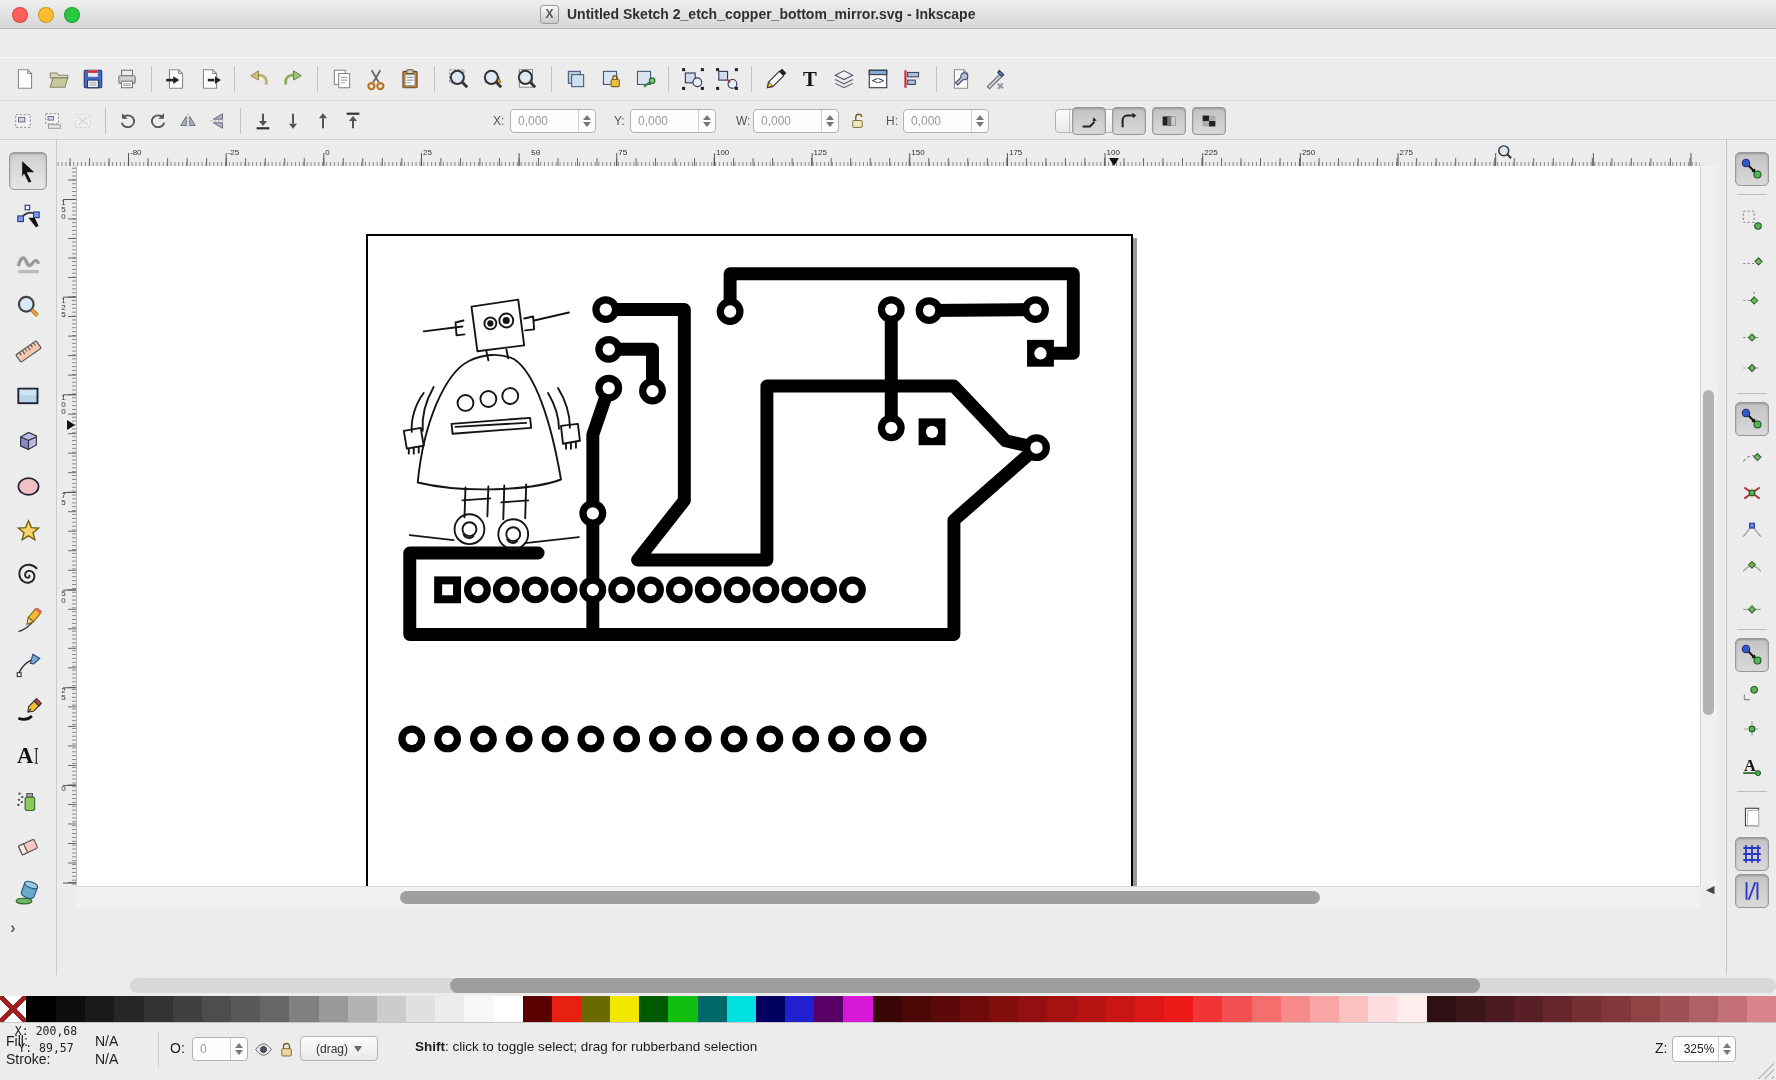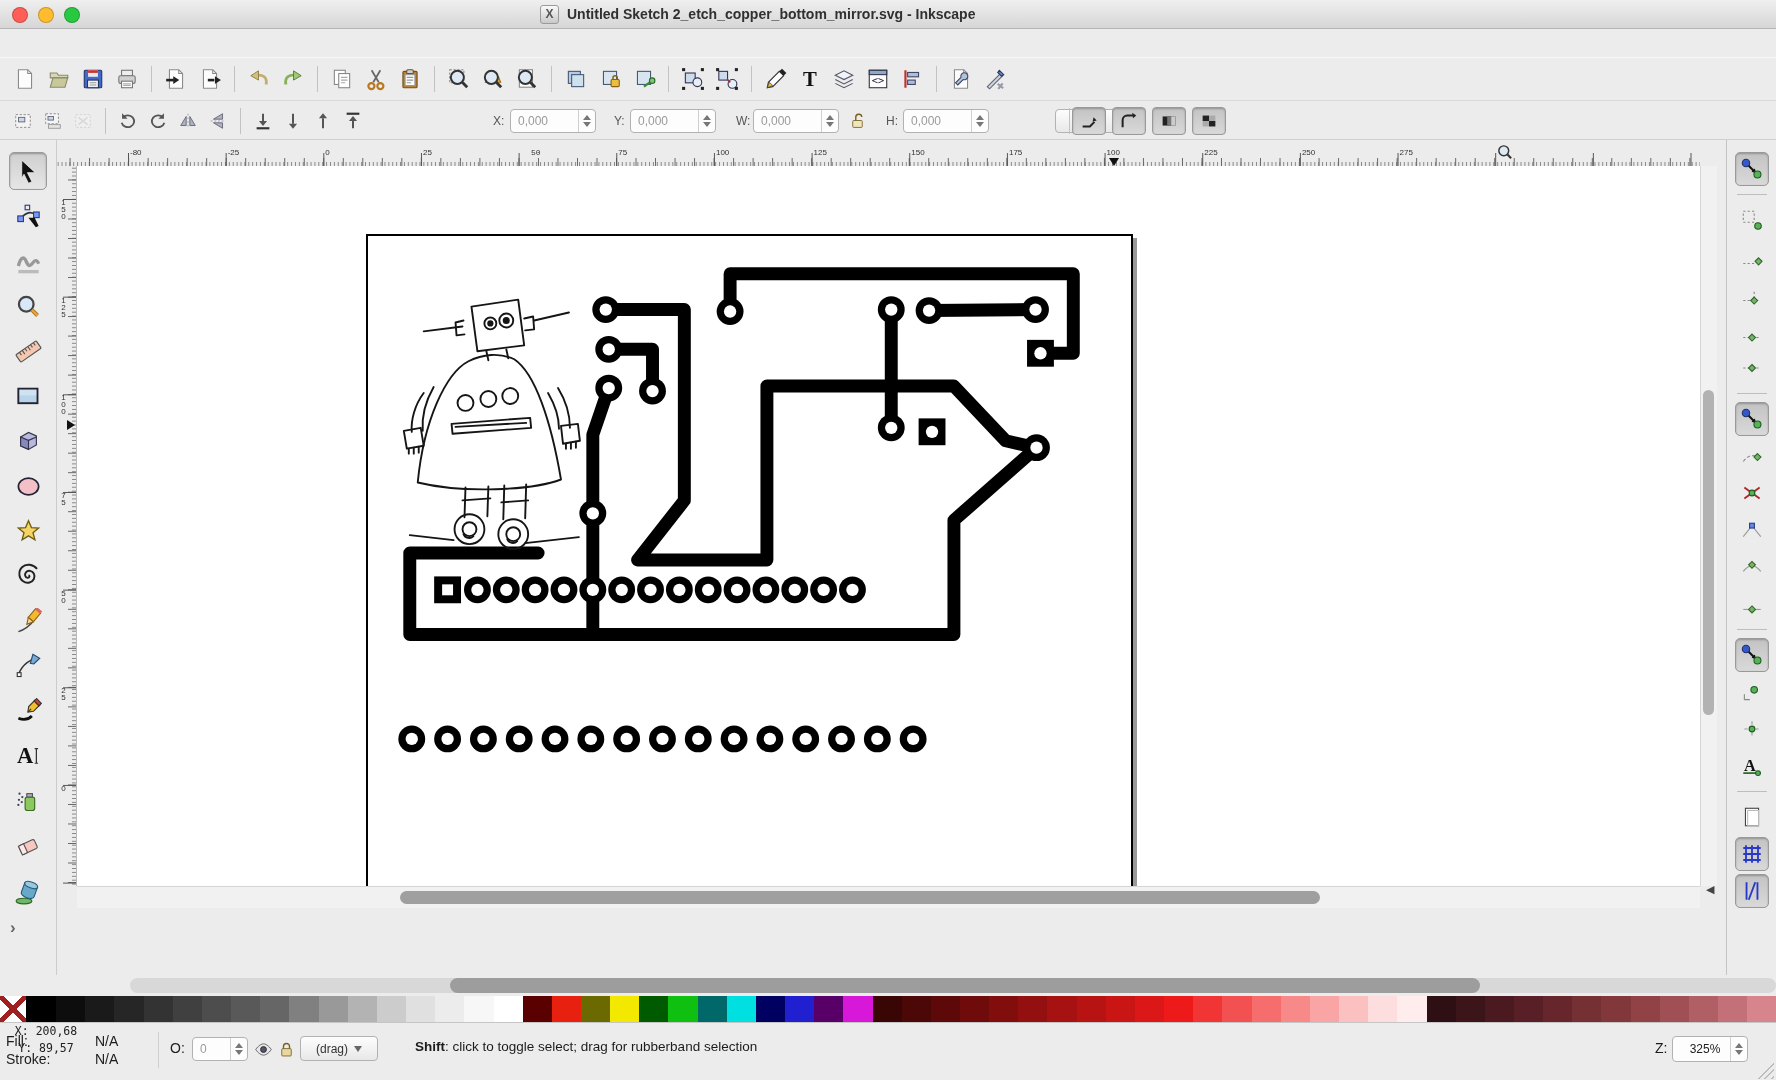--- a/index.html
+++ b/index.html
@@ -115,21 +115,21 @@
   #fs-values{left:95px;top:9px;line-height:18px;}
   .st-sep{position:absolute;width:1px;height:36px;background:#cfcfcf;top:9px;}
   #op-label{left:170px;top:17px;}
   #op-spin{left:192px;width:56px;top:14px;height:24px;}
   .mini-icon{position:absolute;width:19px;height:19px;top:17px;}
   #layer-drop{left:300px;width:78px;top:13px;height:25px;}
   #hint{left:415px;top:16px;font-size:13.5px;}
   #xy{left:1556px;top:8px;width:92px;text-align:center;font-family:"DejaVu Sans Mono",monospace;
       font-size:11.5px;line-height:17px;color:#222;}
   #z-label{left:1655px;top:17px;}
-  #zoom-spin{left:1672px;width:76px;top:13px;height:26px;align-items:center;}
+  #zoom-spin{left:1672px;width:64px;top:13px;height:26px;align-items:center;}
   #zoom-spin .val{color:#222;text-align:center;}
   #grip{position:absolute;right:2px;bottom:2px;width:20px;height:20px;
     background:repeating-linear-gradient(135deg,transparent 0 3px,#bdbdbd 3px 4.5px);
     clip-path:polygon(100% 0,100% 100%,0 100%);}
   button{font-family:inherit;}
 </style>
 </head>
 <body>
 
 <div id="app">

